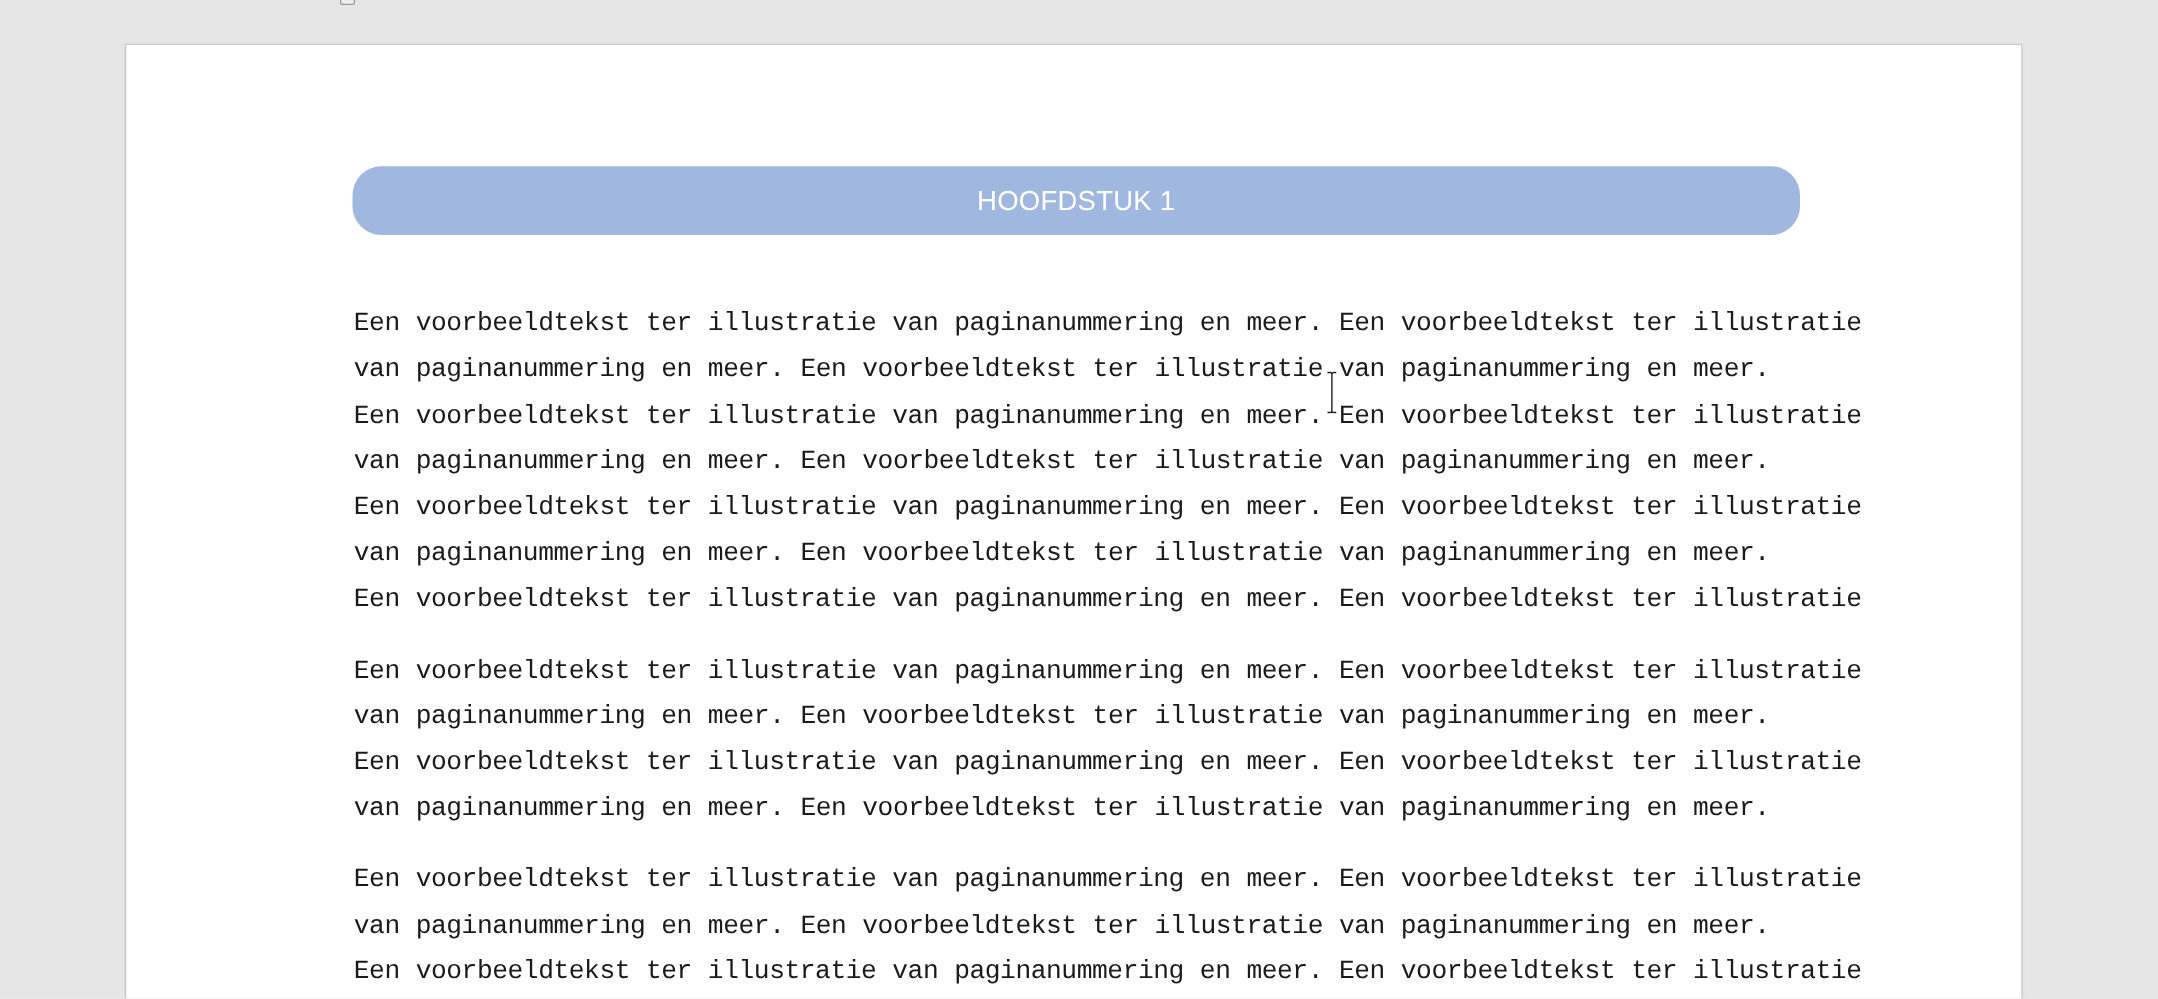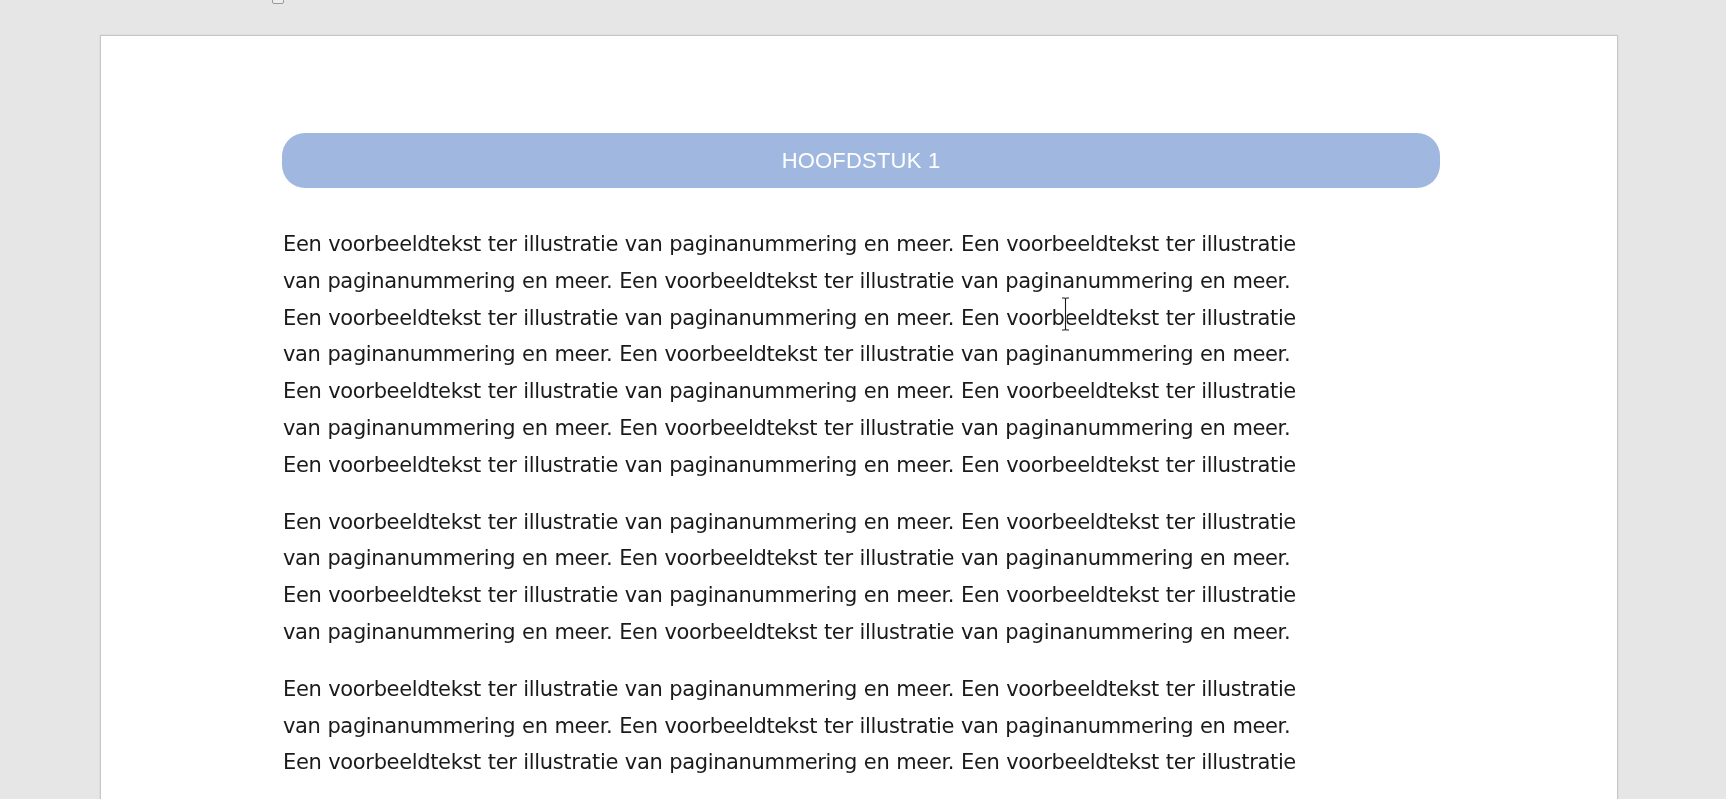--- a/index.html
+++ b/index.html
@@ -59,21 +59,22 @@
     .body-text {
       position: absolute;
       left: 182px;
       top: 190px;
       width: 1160px;
       color: #1a1a1a;
       font-size: 22px;
       font-family: "DejaVu Sans", sans-serif;
     }
     .paragraph {
-      margin: 0 0 20px 0;
+      margin: 16px 0 20px 0;
+      font-family: Liberation Mono, monospace;
     }
     .line {
       height: 36.8px;
       line-height: 36.8px;
       white-space: nowrap;
       font-size: 21px;
       letter-spacing: -0.35px;
       word-spacing: 0.5px;
     }
     .cursor {

